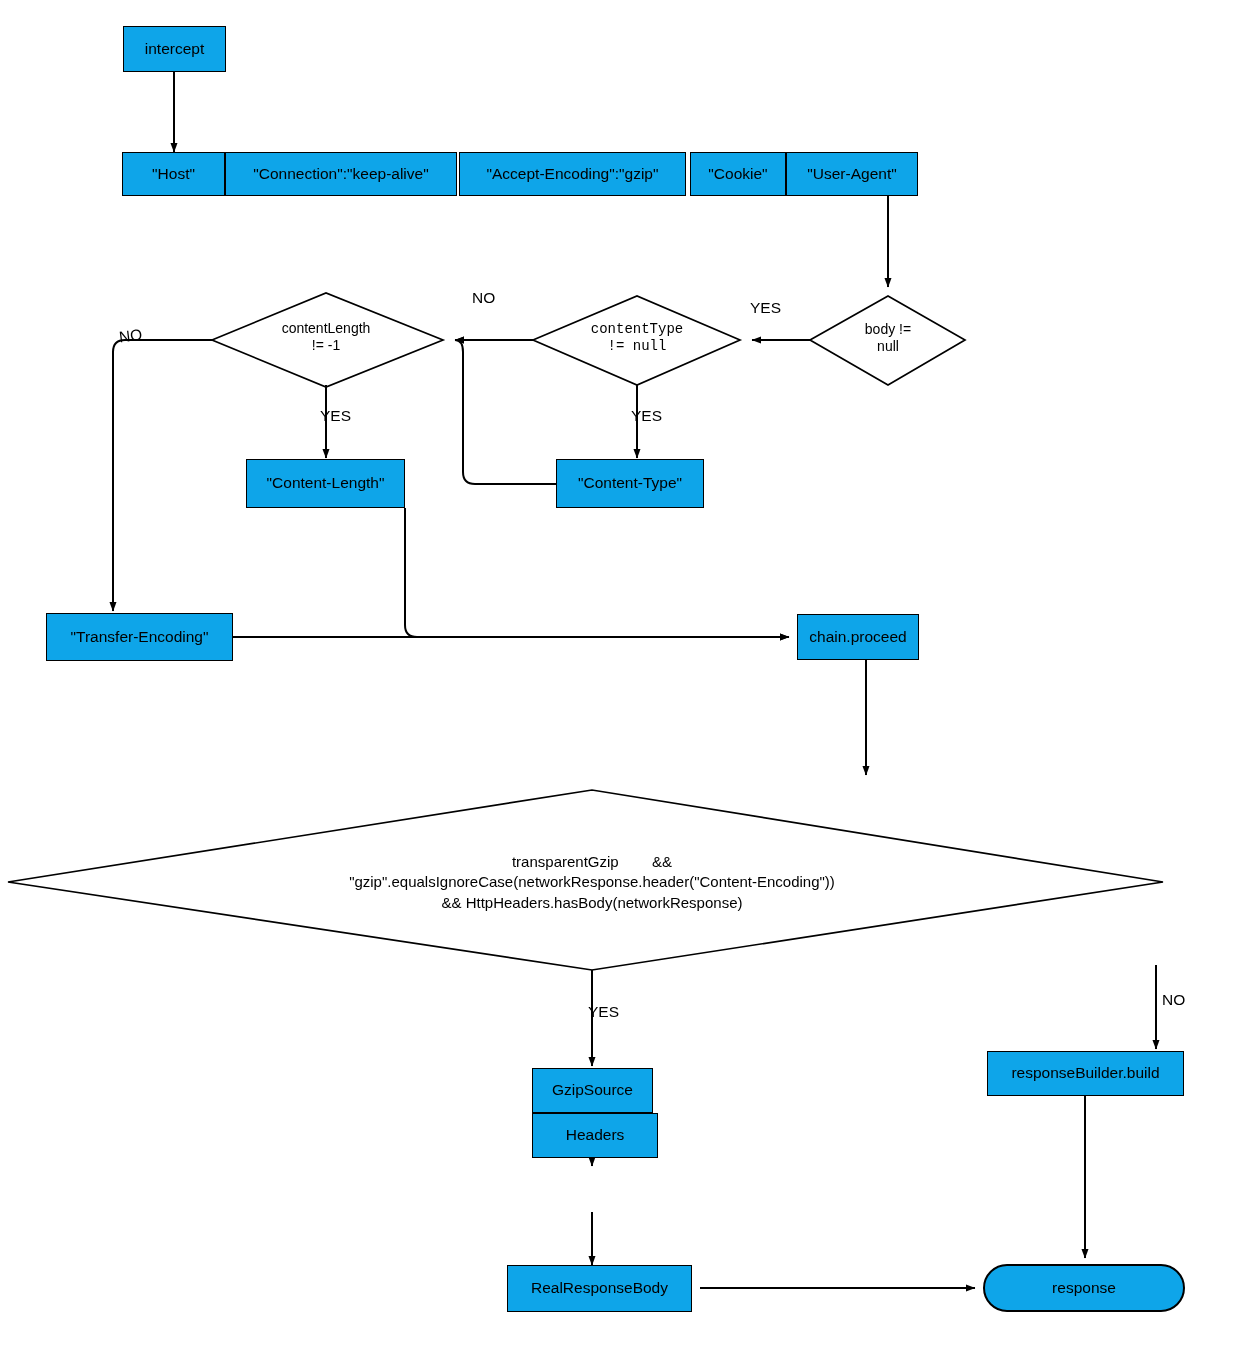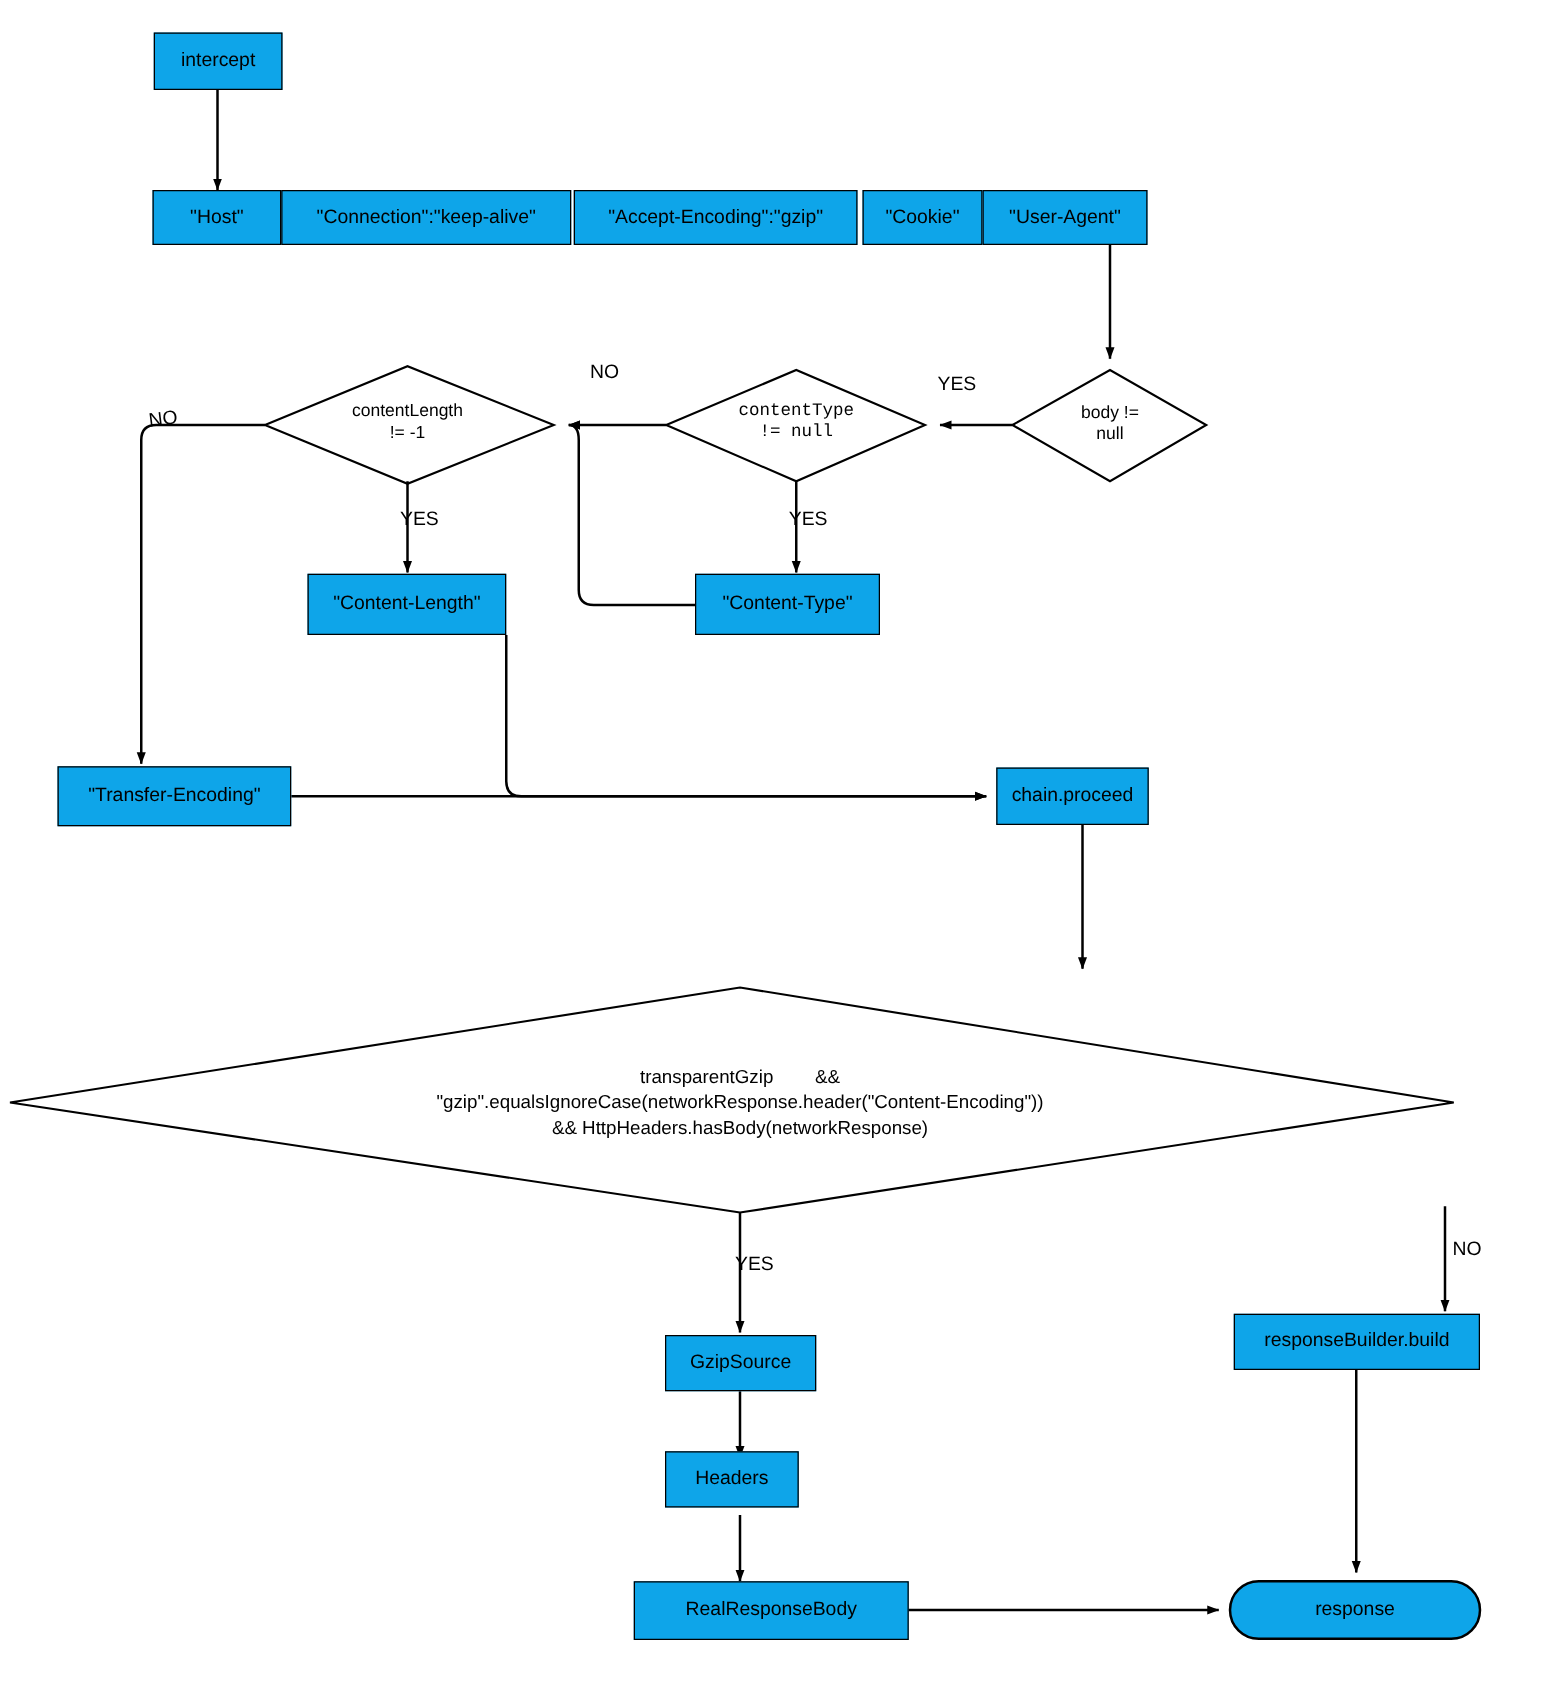--- a/index.html
+++ b/index.html
@@ -145,23 +145,23 @@
   <div class="node" style="left:246px; top:459px; width:159px; height:49px;">"Content-Length"</div>
 
   <div class="node" style="left:556px; top:459px; width:148px; height:49px;">"Content-Type"</div>
 
   <div class="node" style="left:46px; top:613px; width:187px; height:48px;">"Transfer-Encoding"</div>
 
   <div class="node" style="left:797px; top:614px; width:122px; height:46px;">chain.proceed</div>
 
   <div class="node" style="left:532px; top:1068px; width:121px; height:45px;">GzipSource</div>
 
-  <div class="node" style="left:532px; top:1161px; width:107px; height:45px;">Headers</div>
+  <div class="node" style="left:532px; top:1113px; width:126px; height:45px;">Headers</div>
 
-  <div class="node" style="left:507px; top:1265px; width:220px; height:47px;">RealResponseBody</div>
+  <div class="node" style="left:507px; top:1265px; width:185px; height:47px;">RealResponseBody</div>
 
   <div class="node terminator" style="left:983px; top:1264px; width:202px; height:48px;">response</div>
 
   <div class="node" style="left:987px; top:1051px; width:197px; height:45px;">responseBuilder.build</div>
 
   <div class="dlabel" style="left:236px; top:320px; width:180px;">contentLength
 != -1</div>
 
   <div class="dlabel" style="left:557px; top:321px; width:160px;font-family:Liberation Mono, monospace;">contentType
 != null</div>

